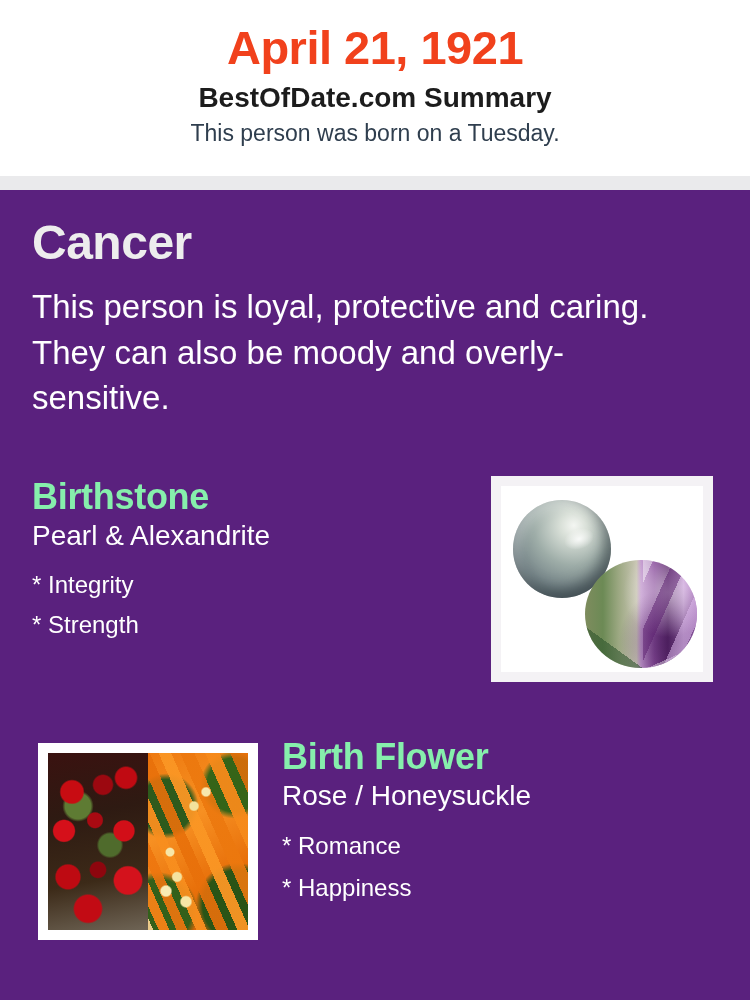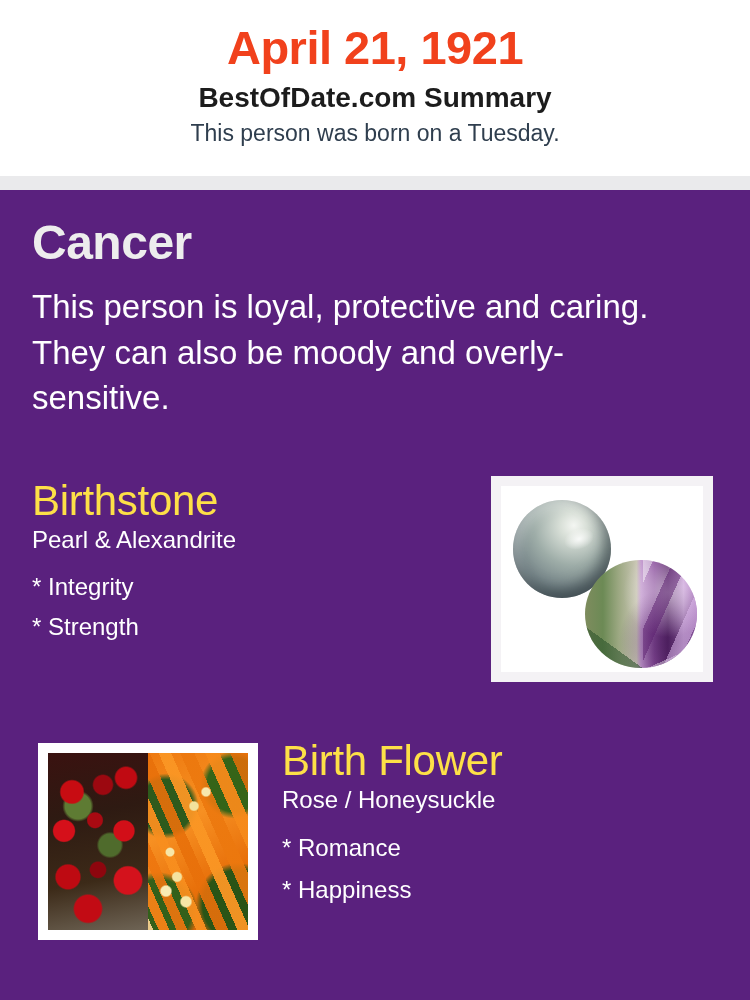--- a/index.html
+++ b/index.html
@@ -61,25 +61,25 @@
   .sign-desc {
     position: absolute; left: 32px; top: 94px;
     width: 620px;
     font-size: 33px; font-weight: normal;
     color: #FFFFFF; line-height: 1.38;
   }
 
   
   .stone-block { position: absolute; left: 32px; top: 287px; width: 440px; }
   .block-title {
-    font-size: 42px; font-weight: normal;
-    color: #fde047; line-height: 1.12; letter-spacing: -0.3px;
+    font-size: 36px; font-weight: bold;
+    color: #86efac; line-height: 1.12; letter-spacing: -0.3px;
   }
   .block-sub {
-    font-size: 24px; font-weight: normal;
+    font-size: 28px; font-weight: normal;
     color: #FFFFFF; line-height: 1.2; margin-top: 2px;
   }
   .trait-list { margin-top: 12px; list-style: none; }
   .trait-list li {
     font-size: 24px; font-weight: normal;
     color: #FFFFFF; line-height: 1.0; padding: 8px 0;
   }
 
   .stone-frame {
     position: absolute; left: 491px; top: 476px;

